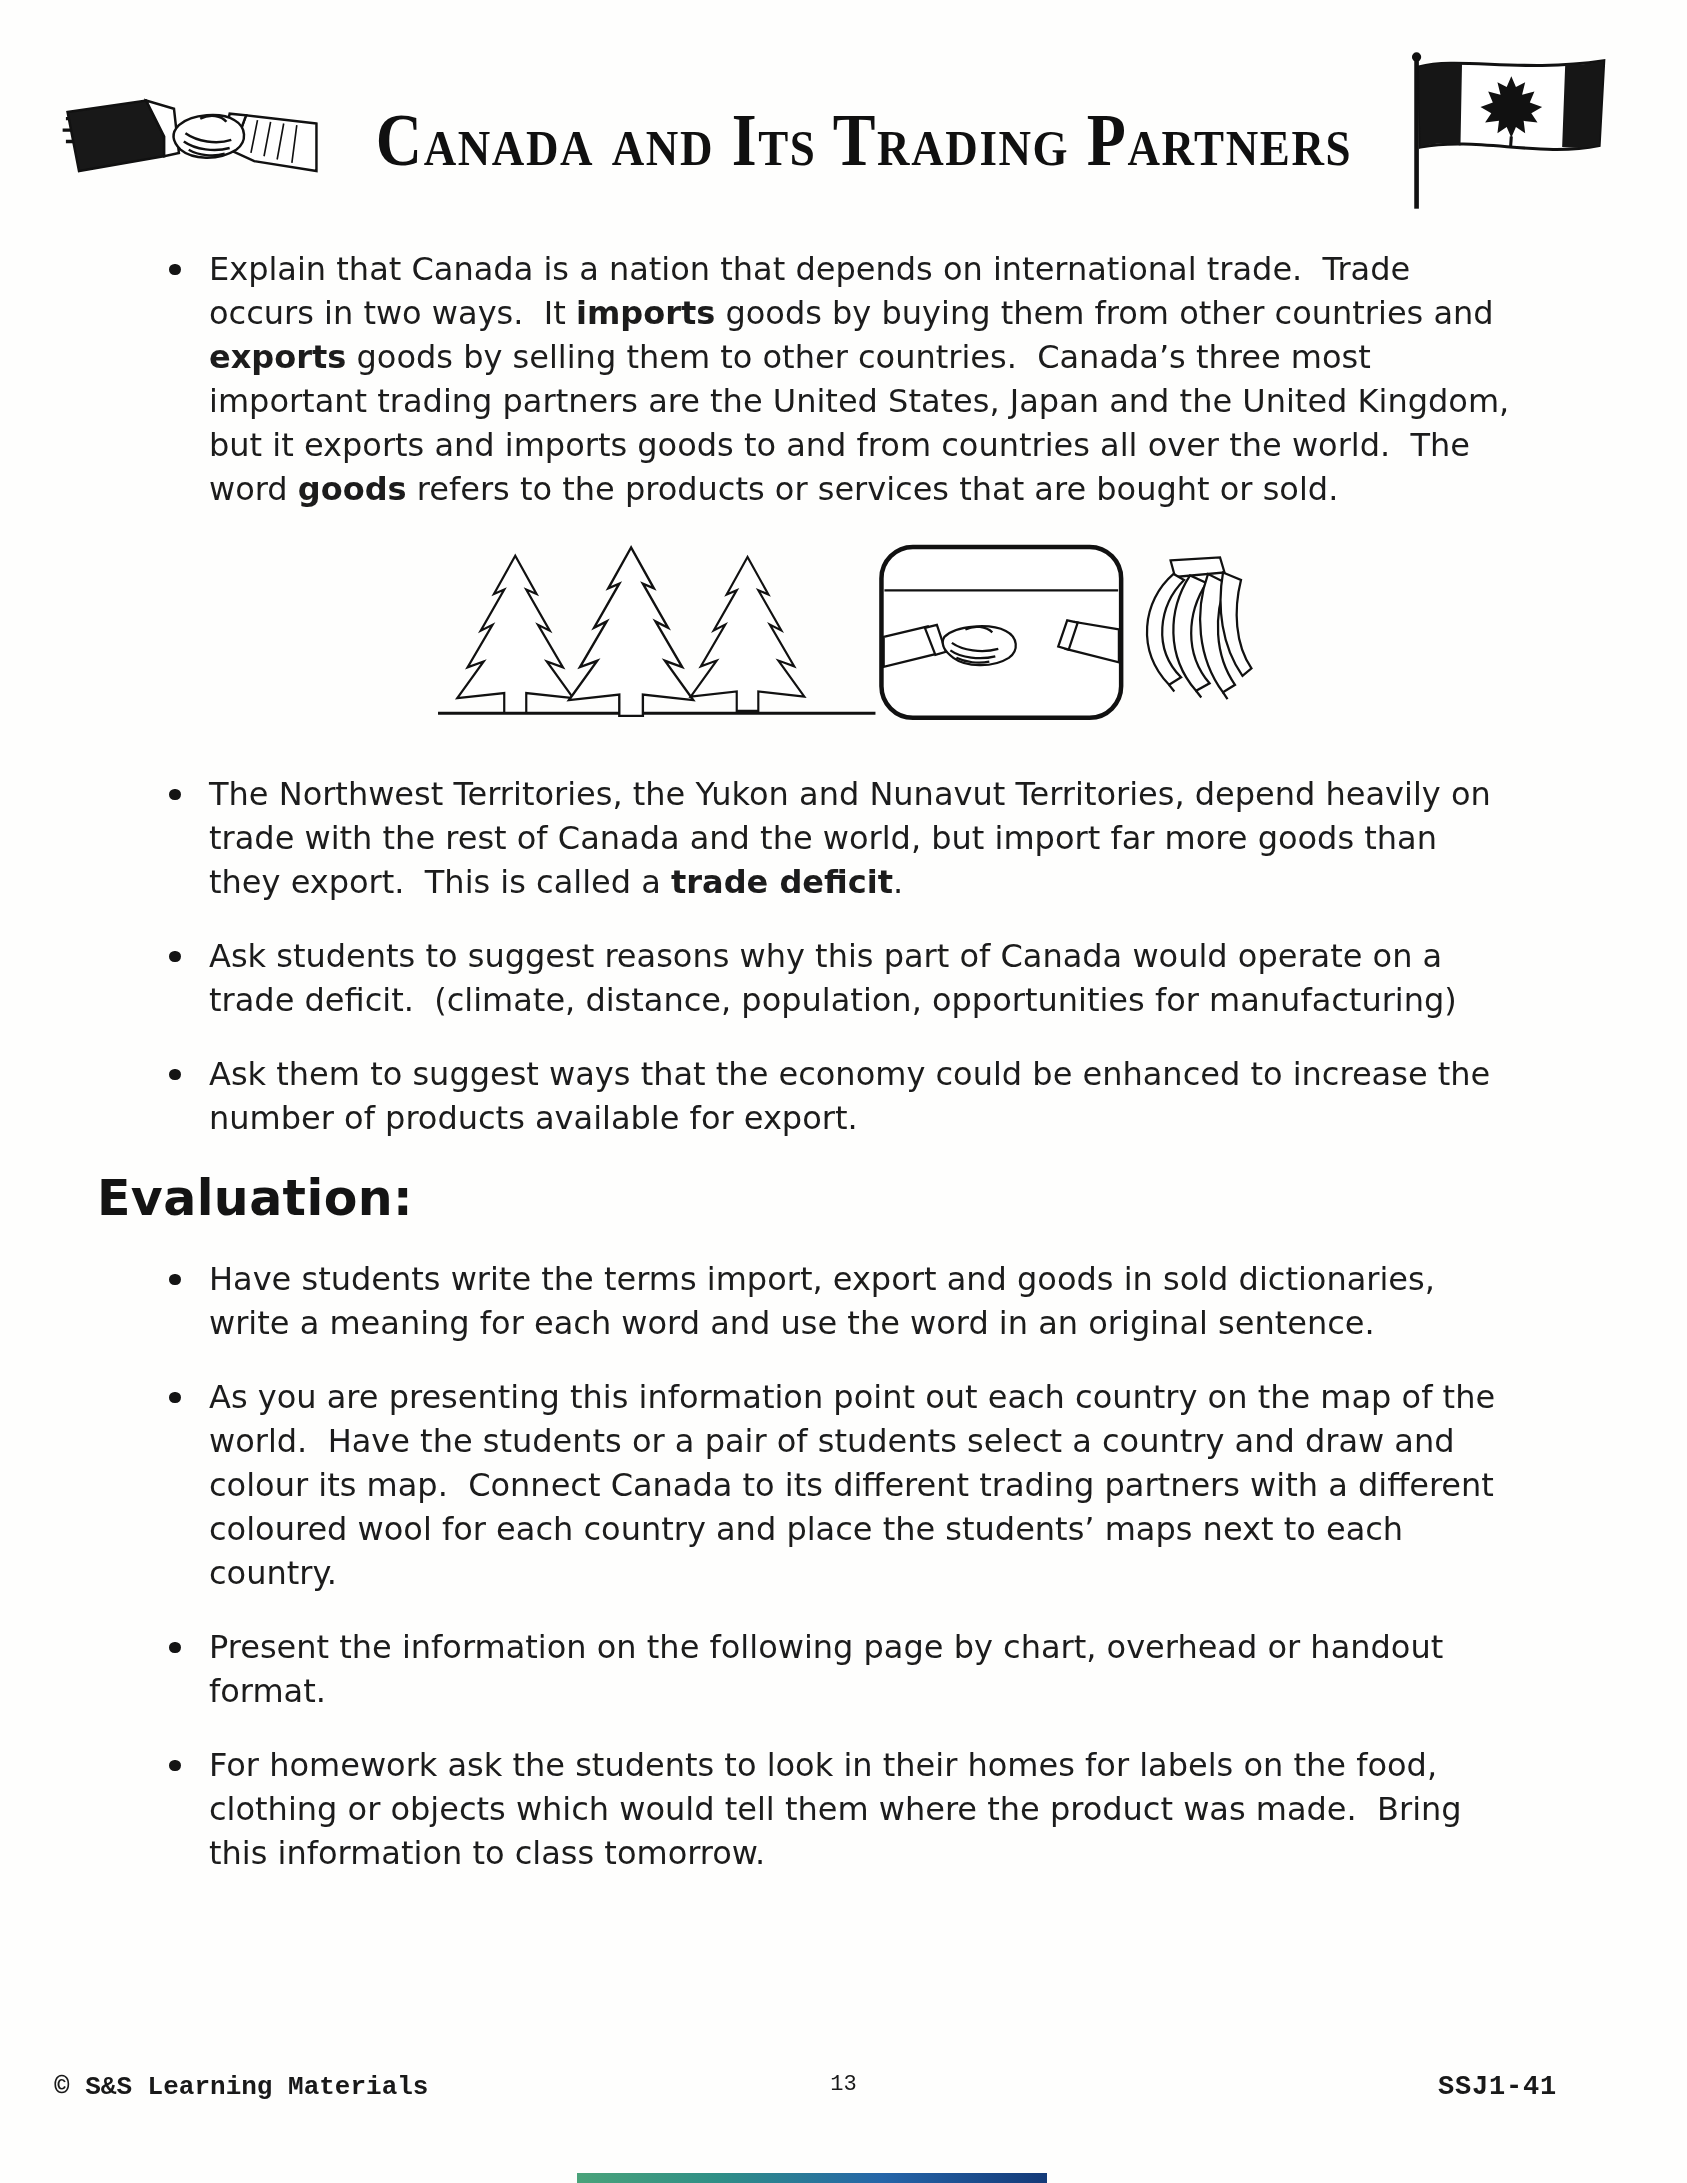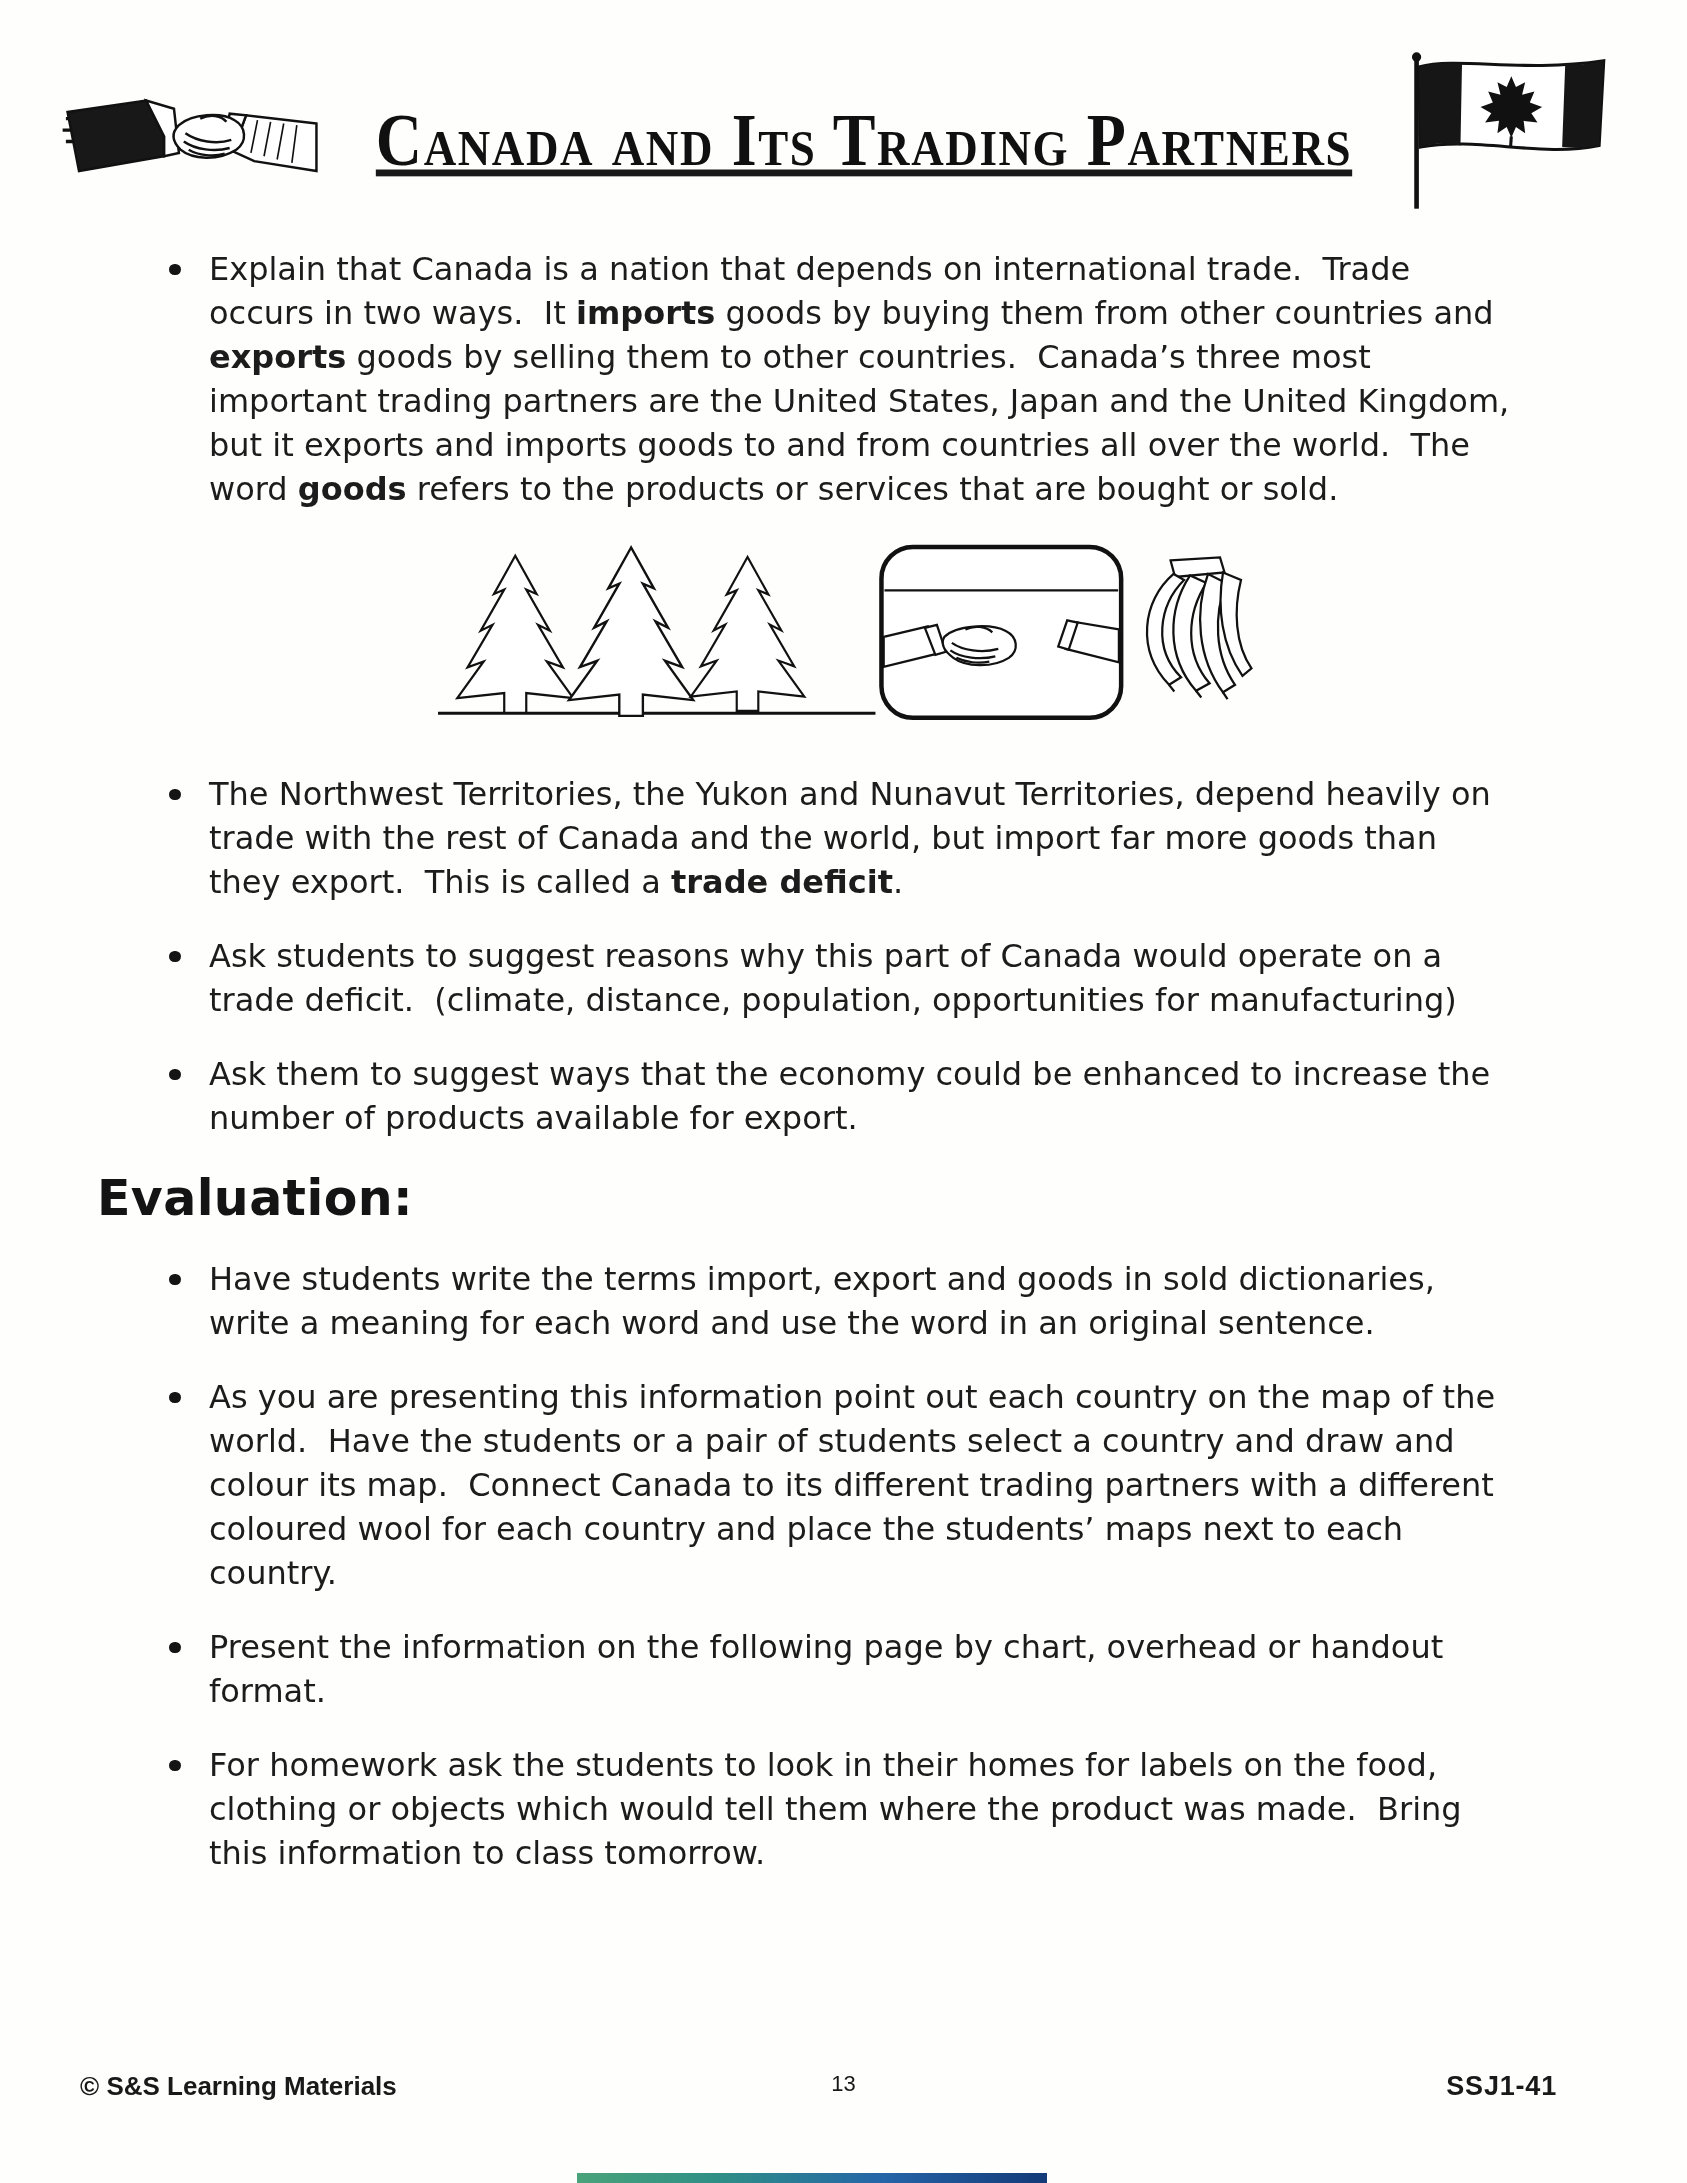--- a/index.html
+++ b/index.html
@@ -2,21 +2,21 @@
 <html style="font-size:13px"><head>
 <meta charset="utf-8">
 <style>
   * { margin:0; padding:0; box-sizing:border-box; }
   body { background:#dcdcdc; font-family:"DejaVu Sans", sans-serif; }
   .page {
     position:relative; width:1687px; height:2183px; margin:0 auto;
     background:#fefefdff; background-color:#fefefd; color:#191919; overflow:hidden;
   }
   
-  .header { display:flex; align-items:center; gap:8px; padding:71px 74px 0 61px;text-decoration:underline; }
+  .header { display:flex; align-items:center; gap:8px; padding:71px 74px 0 61px; }
   .handshake-wrap { flex:0 0 auto; width:262px; }
   .handshake-wrap svg { display:block; width:100%; }
   .title {
     flex:1 1 auto; text-align:center; white-space:nowrap;
     font-family:"Liberation Serif", serif; font-weight:700;
     font-variant:small-caps; font-size:64px; letter-spacing:1.6px; color:#101010;
     transform:scaleY(1.14); transform-origin:center;
   }
   .flag-wrap { flex:0 0 auto; width:208px; margin-top:-21.4px; }
   .flag-wrap svg { display:block; width:100%; }
@@ -38,22 +38,22 @@
   .illustration svg { display:block; width:100%; }
   
   .eval-heading {
     margin:23px 0 30px 97px; font-size:49px; font-weight:bold;
     letter-spacing:0.4px; color:#141414;
   }
   .bullets.eval { margin-top:0; }
   
   .footer {
     position:absolute; left:0; right:0; bottom:81px;
-    padding:0 130px 0 80px;
-    font-family:Liberation Sans, sans-serif;
+    padding:0 130px 0 54px;
+    font-family:Liberation Mono, monospace;
     display:flex; justify-content:space-between; align-items:baseline;margin-top:11px;
   }
   .footer-left { font-weight:700; font-size:26px; }
   .footer-page {
     position:absolute; left:50%; transform:translateX(-50%);
     font-size:22px; font-weight:400;
   }
   .footer-right { font-weight:700; font-size:27px; letter-spacing:0.8px;text-align:right; }
   
   .scan-strip {

